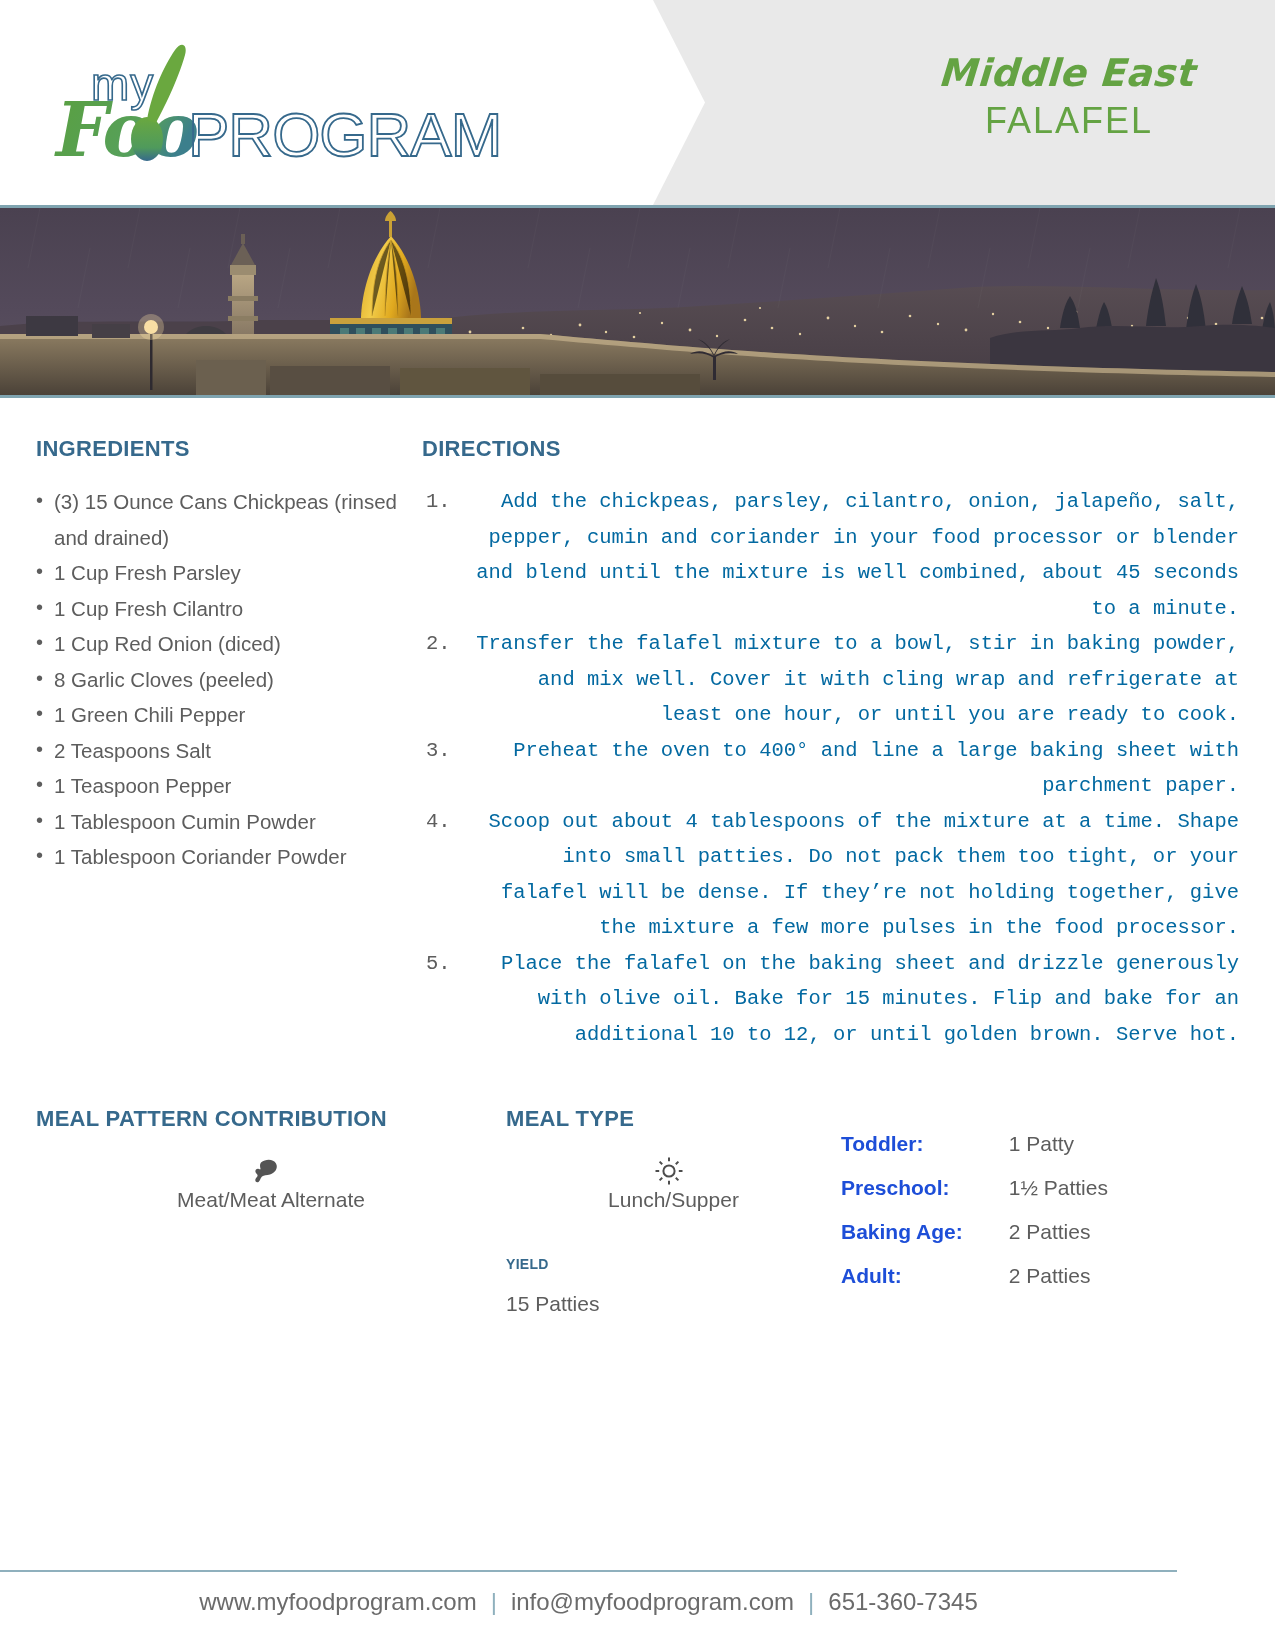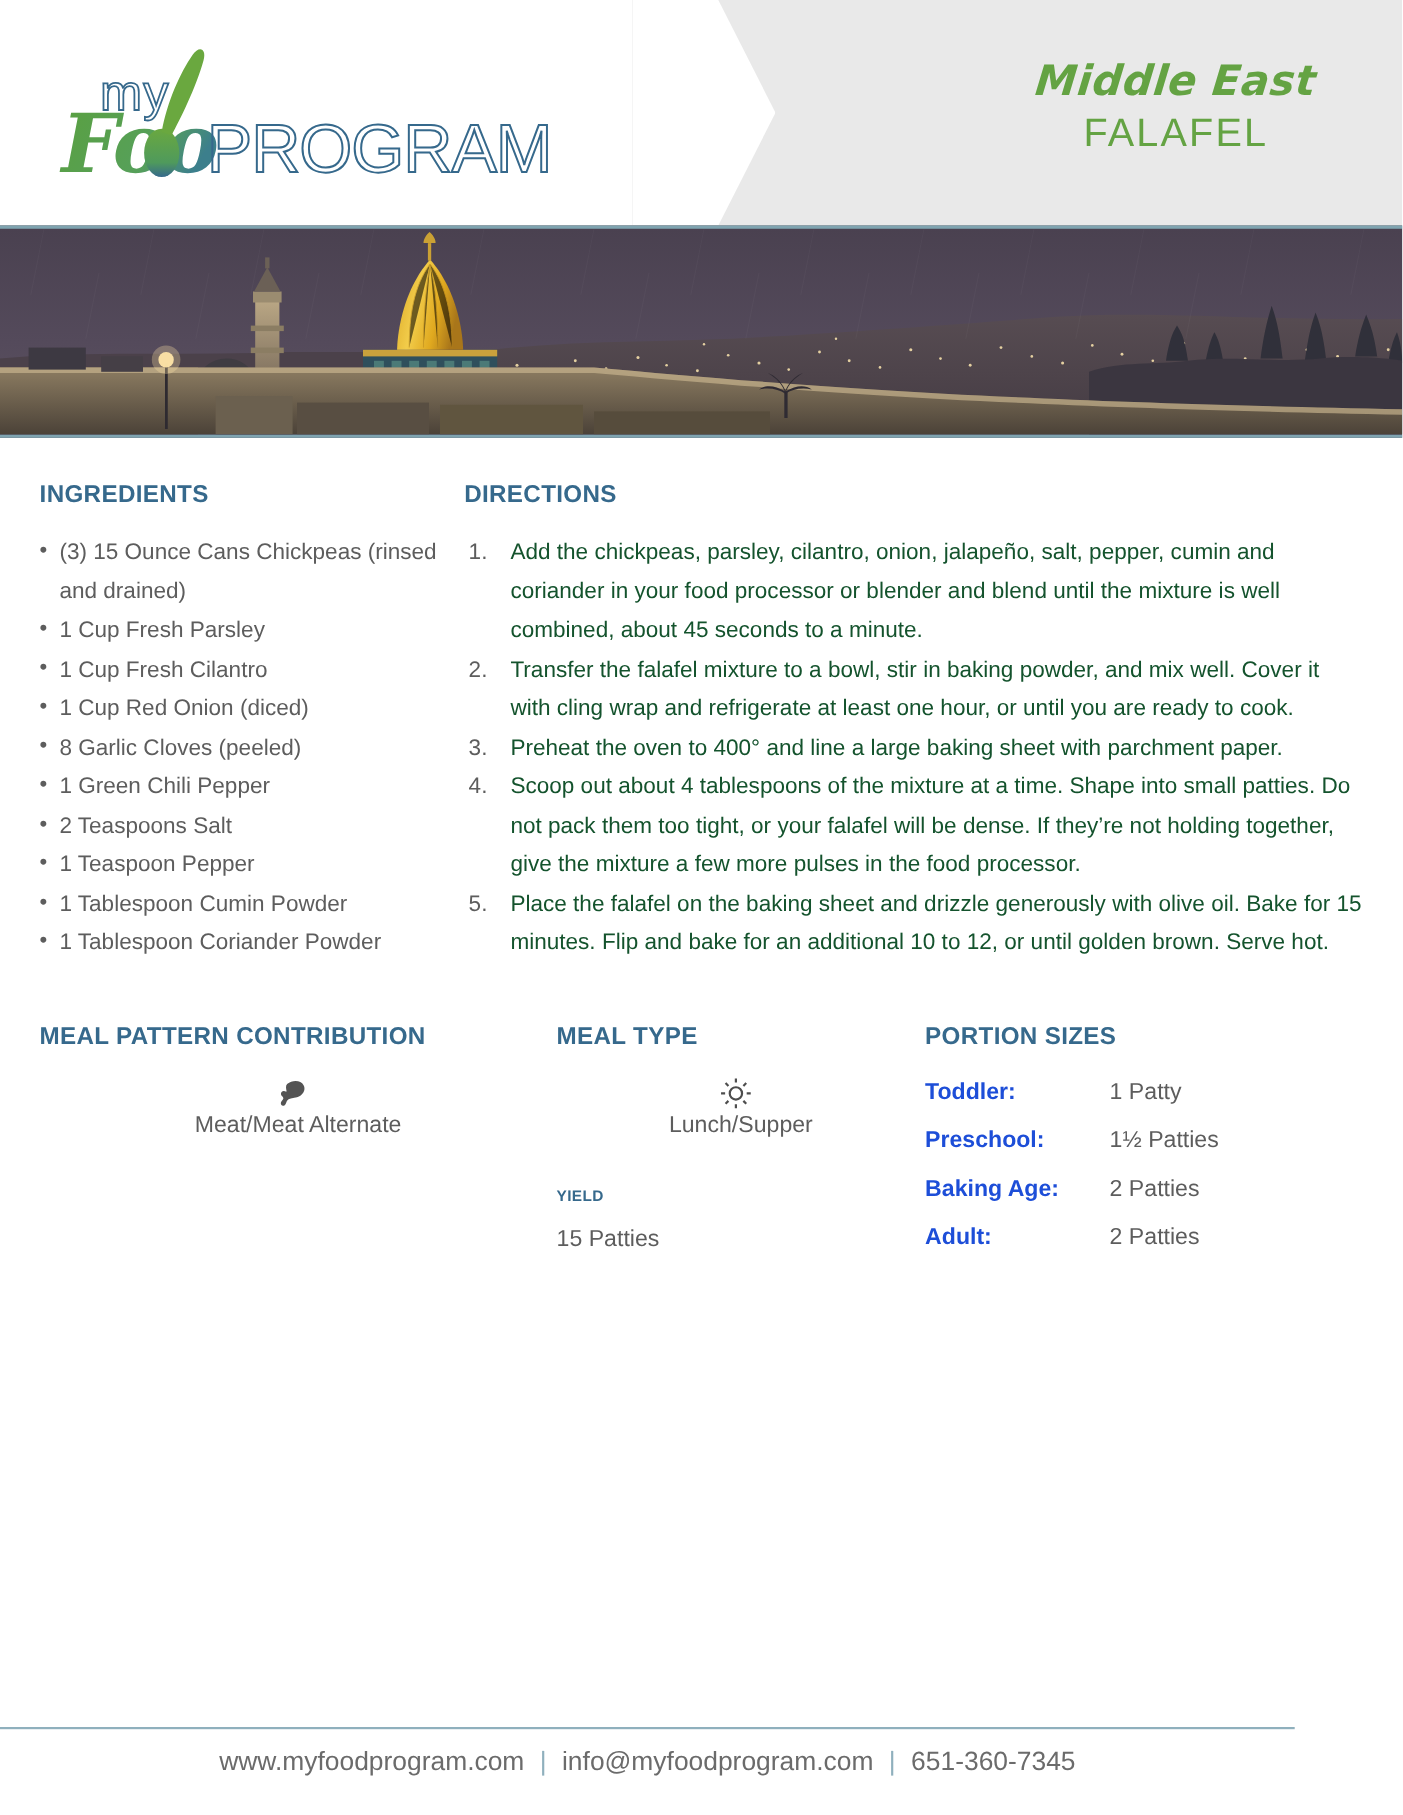--- a/index.html
+++ b/index.html
@@ -135,25 +135,26 @@
 
   ol.dir-list {
     list-style: none;
     margin-top: 22px;
     counter-reset: step;
   }
   ol.dir-list li {
     position: relative;
     counter-increment: step;
     padding-left: 42px;
-    color: #14532d;
+    color: #0369a1;
     font-size: 20.5px;
     line-height: 35.5px;
     font-weight: 300;
-    text-align: left;
+    text-align: right;
+    font-family: Liberation Mono, monospace;
   }
   ol.dir-list li::before {
     content: counter(step) ".";
     position: absolute;
     left: 4px;
     top: 0;
     color: #5d5d5d;
     font-weight: 300;
   }
 
@@ -537,21 +538,20 @@
             </svg>
           </span>
           <span>Lunch/Supper</span>
         </div>
 
         <div class="sub-head">YIELD</div>
         <div class="yield-value">15 Patties</div>
       </div>
 
       <div class="meta-col-c">
-        <div class="section-head">PORTION SIZES</div>
         <table class="portions">
           <tbody>
             <tr>
               <td class="age">Toddler:</td>
               <td>1 Patty</td>
             </tr>
             <tr>
               <td class="age">Preschool:</td>
               <td>1½ Patties</td>
             </tr>

